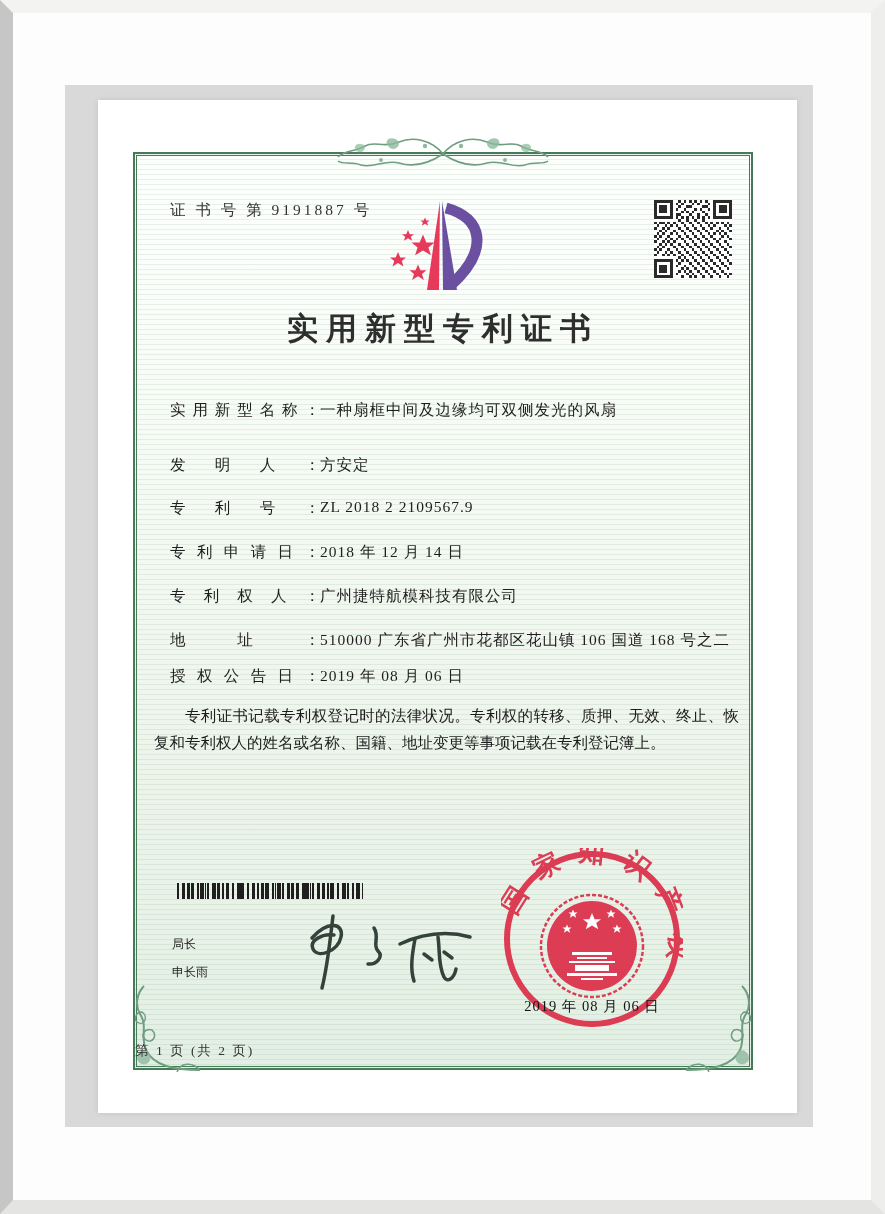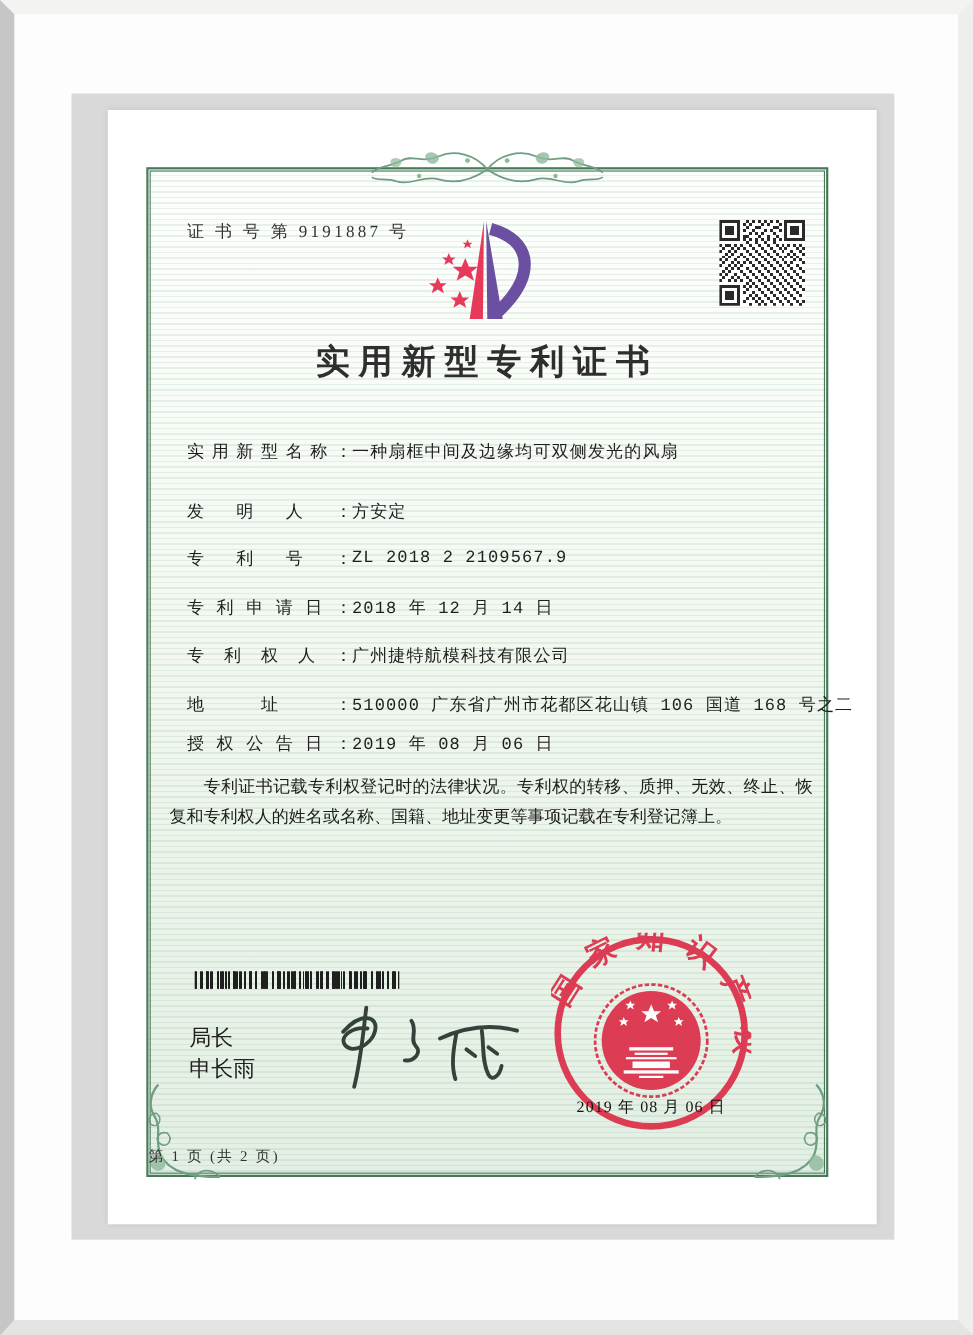--- a/index.html
+++ b/index.html
@@ -23,33 +23,33 @@
   .orn-bl{position:absolute;left:-7px;bottom:-6px;width:76px;height:90px;}
   .orn-br{position:absolute;right:-7px;bottom:-6px;width:76px;height:90px;transform:scaleX(-1);}
   .cert-no{position:absolute;left:35px;top:46px;font-size:15.5px;letter-spacing:3px;color:#333;}
   .logo{position:absolute;left:248px;top:42px;width:112px;height:100px;}
   .qr{position:absolute;left:519px;top:46px;width:78px;height:78px;}
   .title{position:absolute;left:0;right:0;top:154px;text-align:center;font-size:31px;
     font-weight:bold;letter-spacing:8px;color:#2e2e2e;}
   .rows{position:absolute;left:35px;right:14px;top:0;font-size:15.5px;color:#1e1e1e;}
   .row{position:absolute;left:0;right:0;white-space:nowrap;}
   .row .lbl{display:inline-block;width:150px;text-align:justify;text-align-last:justify;vertical-align:top;}
-  .row .val{letter-spacing:1px;font-family:Liberation Mono, monospace;}
+  .row .val{letter-spacing:1px;}
   .r1{top:246px}.r2{top:301px}.r3{top:344px}.r4{top:388px}.r5{top:432px}.r6{top:476px}.r7{top:512px}
   .pair2{position:absolute;left:253px;top:0;}
   .pair2 .lbl2{letter-spacing:2px;}
   .body-text{position:absolute;left:19px;top:548px;width:585px;font-size:15.5px;line-height:27px;
     text-align:justify;color:#1c1c1c;}
   .body-text p{margin:0;text-indent:2em;}
   .barcode{position:absolute;left:42px;top:729px;width:186px;height:16px;
     background-image:
       repeating-linear-gradient(90deg,#1f1f1f 0 2px,transparent 2px 5px),
       repeating-linear-gradient(90deg,#1f1f1f 0 1px,transparent 1px 7px),
       repeating-linear-gradient(90deg,transparent 0 10px,#1f1f1f 10px 13px);}
-  .signoff{position:absolute;left:37px;top:776px;font-size:20px;line-height:28px;color:#222;}
+  .signoff{position:absolute;left:37px;top:776px;font-size:12px;line-height:28px;color:#222;}
   .signature{position:absolute;left:143px;top:752px;width:210px;height:90px;}
   .seal{position:absolute;left:366px;top:694px;width:182px;height:182px;opacity:.93;}
   .issue-date{position:absolute;left:366px;top:843px;width:182px;text-align:center;
     font-size:14.5px;letter-spacing:1px;color:#141414;}
   .page-footer{position:absolute;left:0;right:0;top:888px;
     font-size:13.5px;letter-spacing:2px;color:#333;}
   .back-note{position:absolute;left:35px;top:982px;width:620px;text-align:center;
     font-size:14.5px;letter-spacing:4px;color:#2b2b2b;}
 </style>
 </head>

